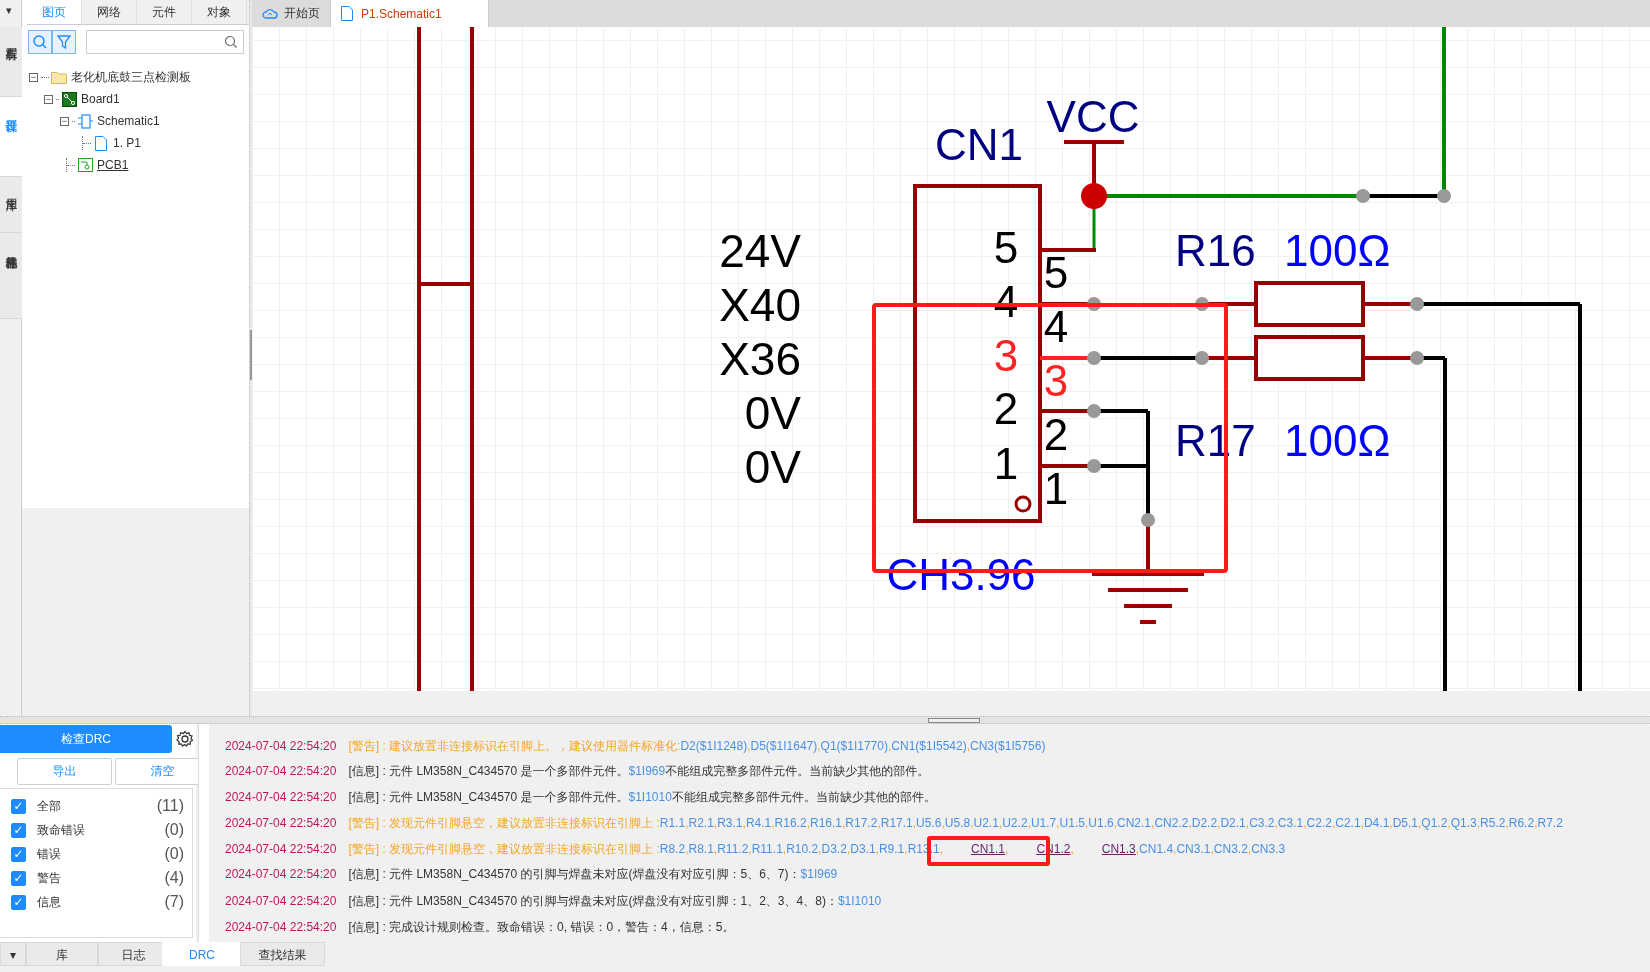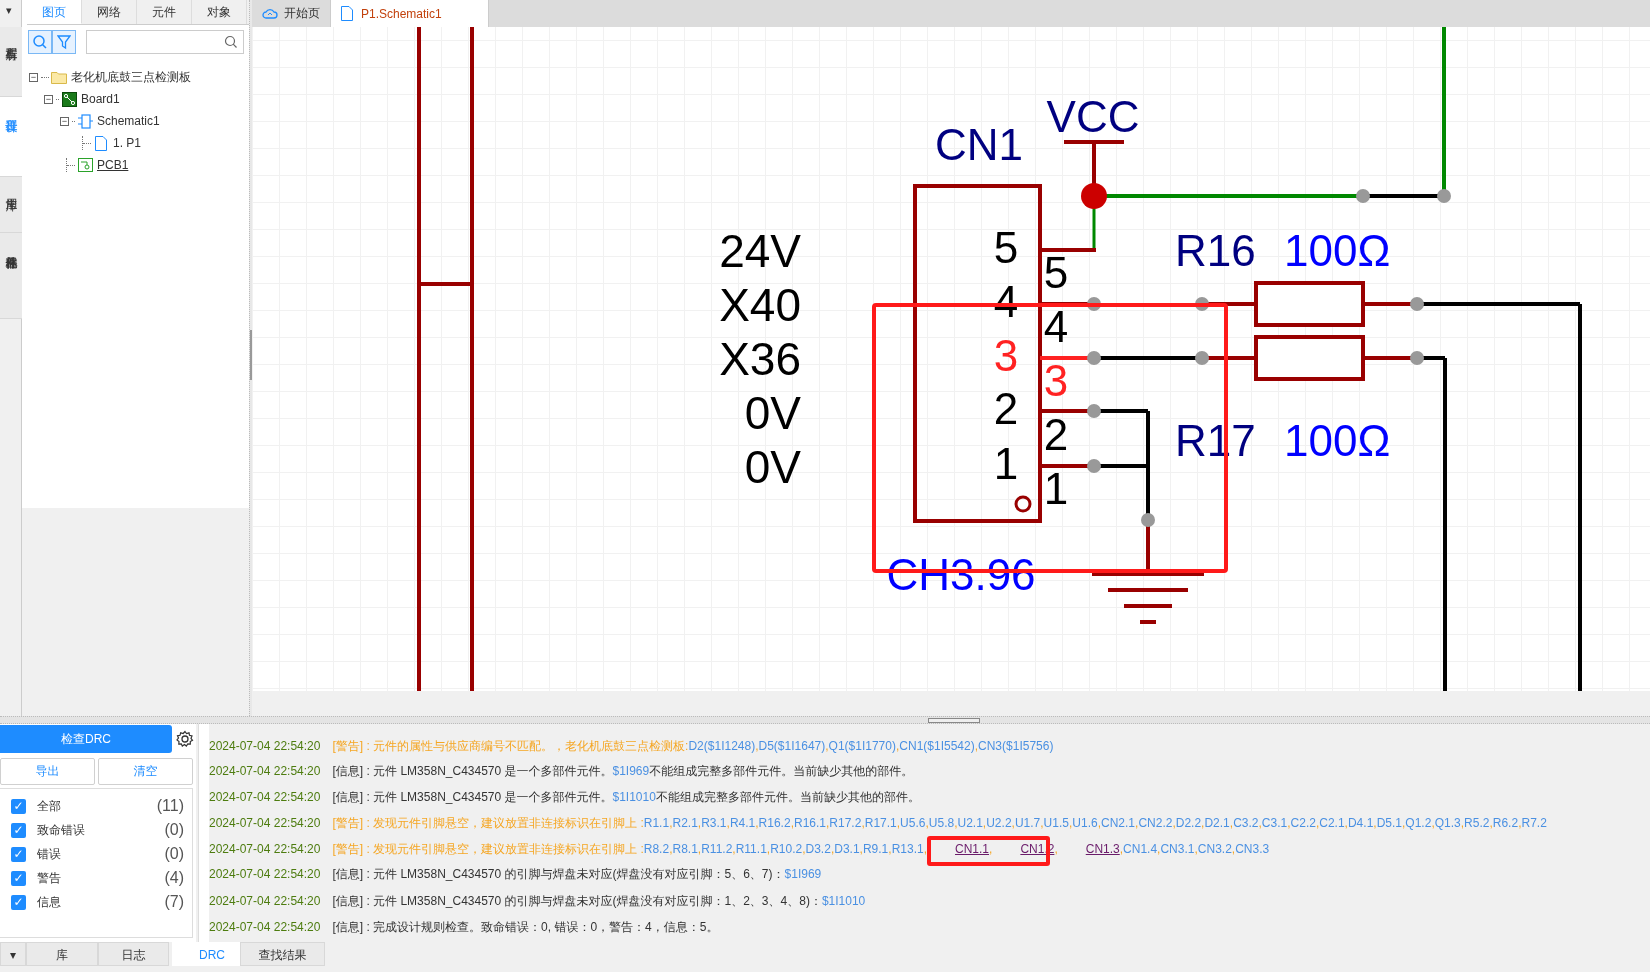--- a/index.html
+++ b/index.html
@@ -44,32 +44,32 @@
   svg.schem { position: absolute; left: 0; top: 0; }
   .ctabs { position: absolute; left: 252px; top: 691px; width: 1398px; height: 24px; background: #dcdcdc; }
   .ctab { position: absolute; left: 4px; top: 0; height: 23px; width: 76px; background: #fff; display: flex; align-items: center; padding-left: 8px; font-size: 12px; color: #333; }
   .hsplit { position: absolute; left: 0; top: 716px; width: 1650px; height: 8px; background: #e4e4e4; border-top: 1px dotted #bbb; border-bottom: 1px dotted #bbb; }
   .hsplit .grip { position: absolute; left: 928px; top: 1px; width: 52px; height: 5px; border: 1px solid #888; background: #eee; }
 
   
   .drcleft { position: absolute; left: 0; top: 724px; width: 196px; height: 218px; background: #fff; }
   .checkbtn { position: absolute; left: 0; top: 1px; width: 172px; height: 28px; background: #1e8cff; color: #fff; text-align: center; line-height: 28px; font-size: 12px; border-radius: 0 3px 3px 0; }
   .gear { position: absolute; left: 176px; top: 6px; }
-  .subbtn { position: absolute; top: 34px; width: 95px; height: 27px; border: 1px solid #d0d0d0; background: #fff; color: #1e8cff; text-align: center; line-height: 25px; font-size: 12px; border-radius: 2px; }
+  .subbtn { position: absolute; top: 34px; width: 95px; height: 27px; border: 1px solid #d0d0d0; background: #fff; color: #1e8cff; text-align: center; line-height: 25px; font-size: 12px; border-radius: 2px; margin-left: 17px; }
   .filters { position: absolute; left: 0; top: 64px; width: 193px; height: 150px; border: 1px solid #ddd; border-left: none; }
   .frow { position: absolute; left: 0; width: 190px; height: 20px; display: flex; align-items: center; }
   .cb { position: absolute; left: 11px; width: 15px; height: 15px; background: #1e8cff; border-radius: 2px; color: #fff; font-size: 12px; line-height: 15px; text-align: center; font-weight: bold; }
   .flabel { position: absolute; left: 37px; font-size: 12px; color: #333; }
   .fcount { position: absolute; right: 6px; font-size: 16px; color: #555; }
 
   
   .log { position: absolute; left: 198px; top: 724px; width: 1452px; height: 218px; background: #fff; border-left: 1px solid #ddd; }
   .loginner { position: absolute; left: 10px; top: 0; width: 1442px; height: 218px; background: #f0f0f0; overflow: hidden; }
   .lrow { position: absolute; left: 0; height: 20px; display: flex; align-items: center; font-size: 12px; white-space: nowrap; }
-  .ts { color: #4d7c0f; margin-right: 12px; }
+  .ts { color: #be185d; margin-right: 12px; margin-left: 16px; }
   .warn { color: #f5a623; }
   .info { color: #333; }
   .link { color: #4a90e2; }
   .sep { color: #f5a623; }
   .hl { color: #6a1b6a; text-decoration: underline; padding-left: 28px; }
   .redbox { position: absolute; border: 4px solid #ff1a1a; border-radius: 3px; }
 
   
   .btabs { position: absolute; left: 0; top: 942px; width: 1650px; height: 30px; background: #f0f0f0; }
   .btab { position: absolute; top: 0; height: 24px; text-align: center; line-height: 24px; font-size: 12px; color: #333; background: #eaeaea; border: 1px solid #d8d8d8; }
@@ -333,21 +333,21 @@
         <span class="flabel">信息</span>
         <span class="fcount">(7)</span>
       </div>
     </div>
   </div>
 
   <div class="log">
     <div class="loginner" id="loginner">
         <div class="lrow" style="top: 12px;">
           <span class="ts">2024-07-04 22:54:20</span>
-          <span class="warn">[警告] : 元件的属性与供应商编号不匹配。，老化机底鼓三点检测板: </span>
+          <span class="warn">[警告] : 建议放置非连接标识在引脚上。，建议使用器件标准化: </span>
           <span class="link">D2($1I1248)</span>
           <span class="sep">,</span>
           <span class="link">D5($1I1647)</span>
           <span class="sep">,</span>
           <span class="link">Q1($1I1770)</span>
           <span class="sep">,</span>
           <span class="link">CN1($1I5542)</span>
           <span class="sep">,</span>
           <span class="link">CN3($1I5756)</span>
         </div>
@@ -475,18 +475,18 @@
           <span class="ts">2024-07-04 22:54:20</span>
           <span class="info">[信息] : 完成设计规则检查。致命错误：0, 错误：0，警告：4，信息：5。 </span>
         </div>
       </div>
   </div>
 
   <div class="btabs">
     <div class="btab" style="left:0;width:26px;">▾</div>
     <div class="btab" style="left:26px;width:72px;">库</div>
     <div class="btab" style="left:98px;width:71px;">日志</div>
-    <div class="btab active" style="left:172px;width:80px;">DRC</div>
+    <div class="btab active" style="left:162px;width:80px;">DRC</div>
     <div class="btab" style="left:240px;width:85px;">查找结果</div>
   </div>
 
   <div class="redbox" id="logredbox" style="left:927px;top:836px;width:123px;height:30px;"></div>
 </div>
 
 </body></html>

